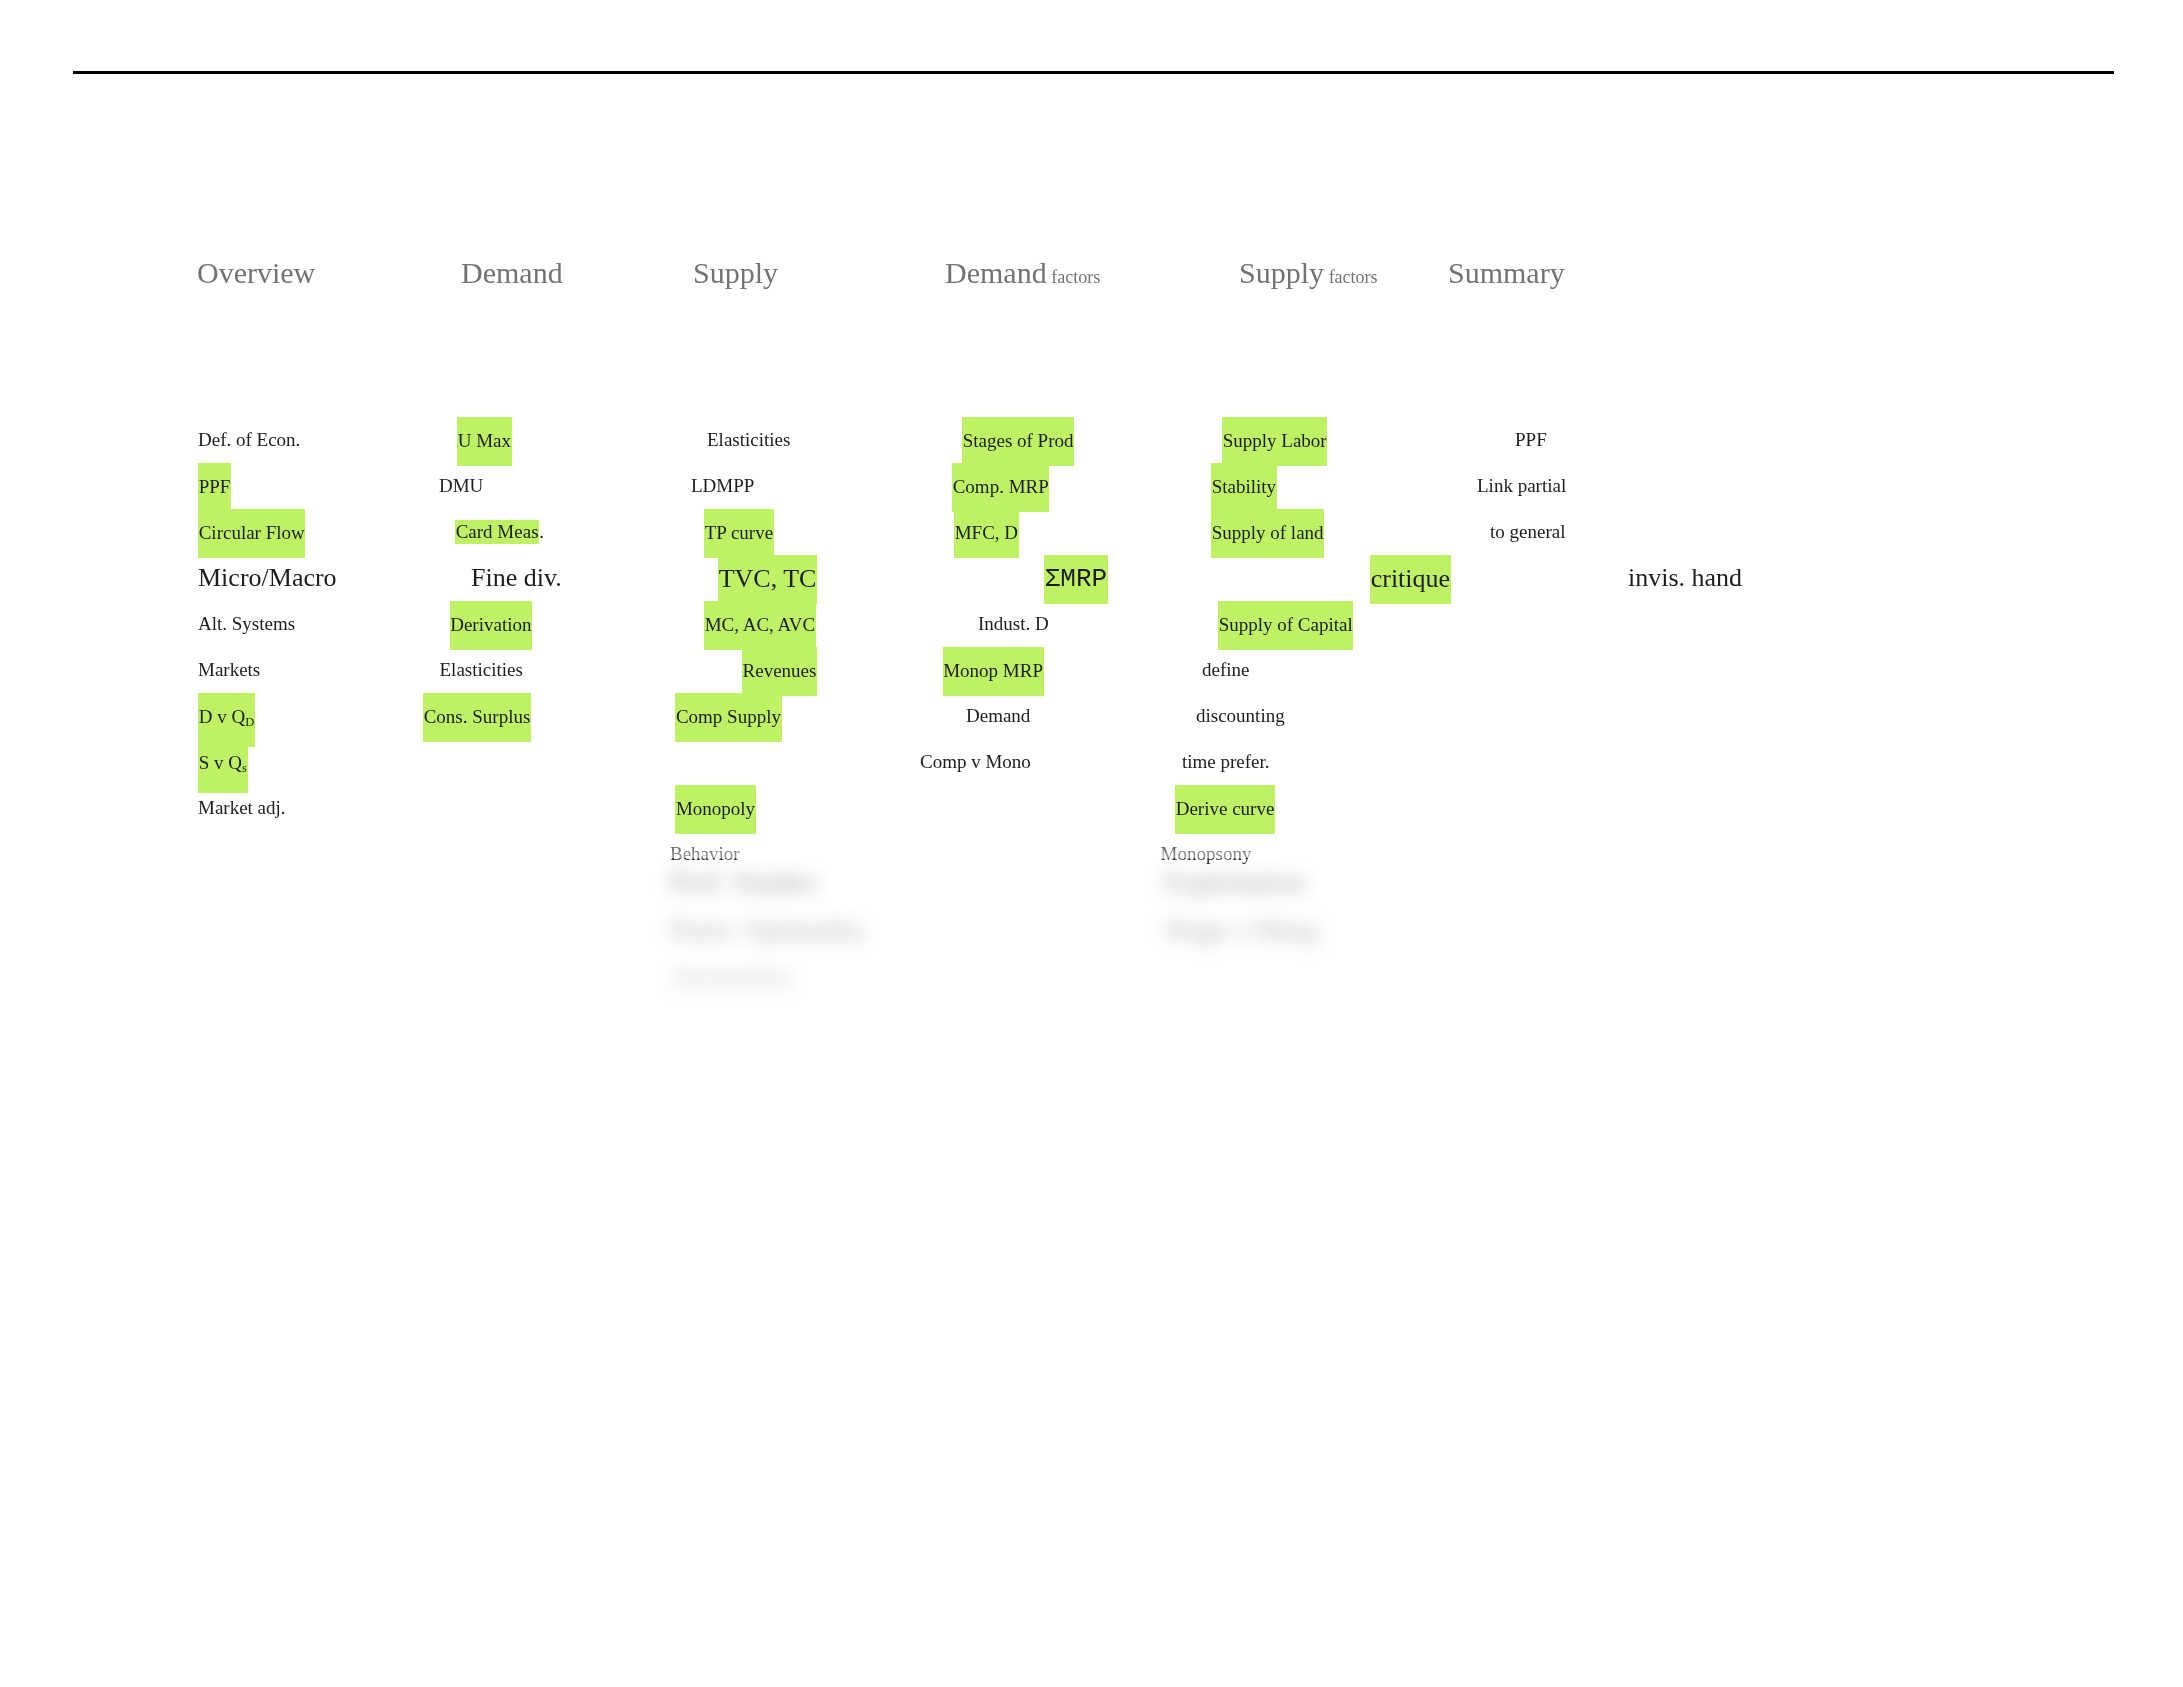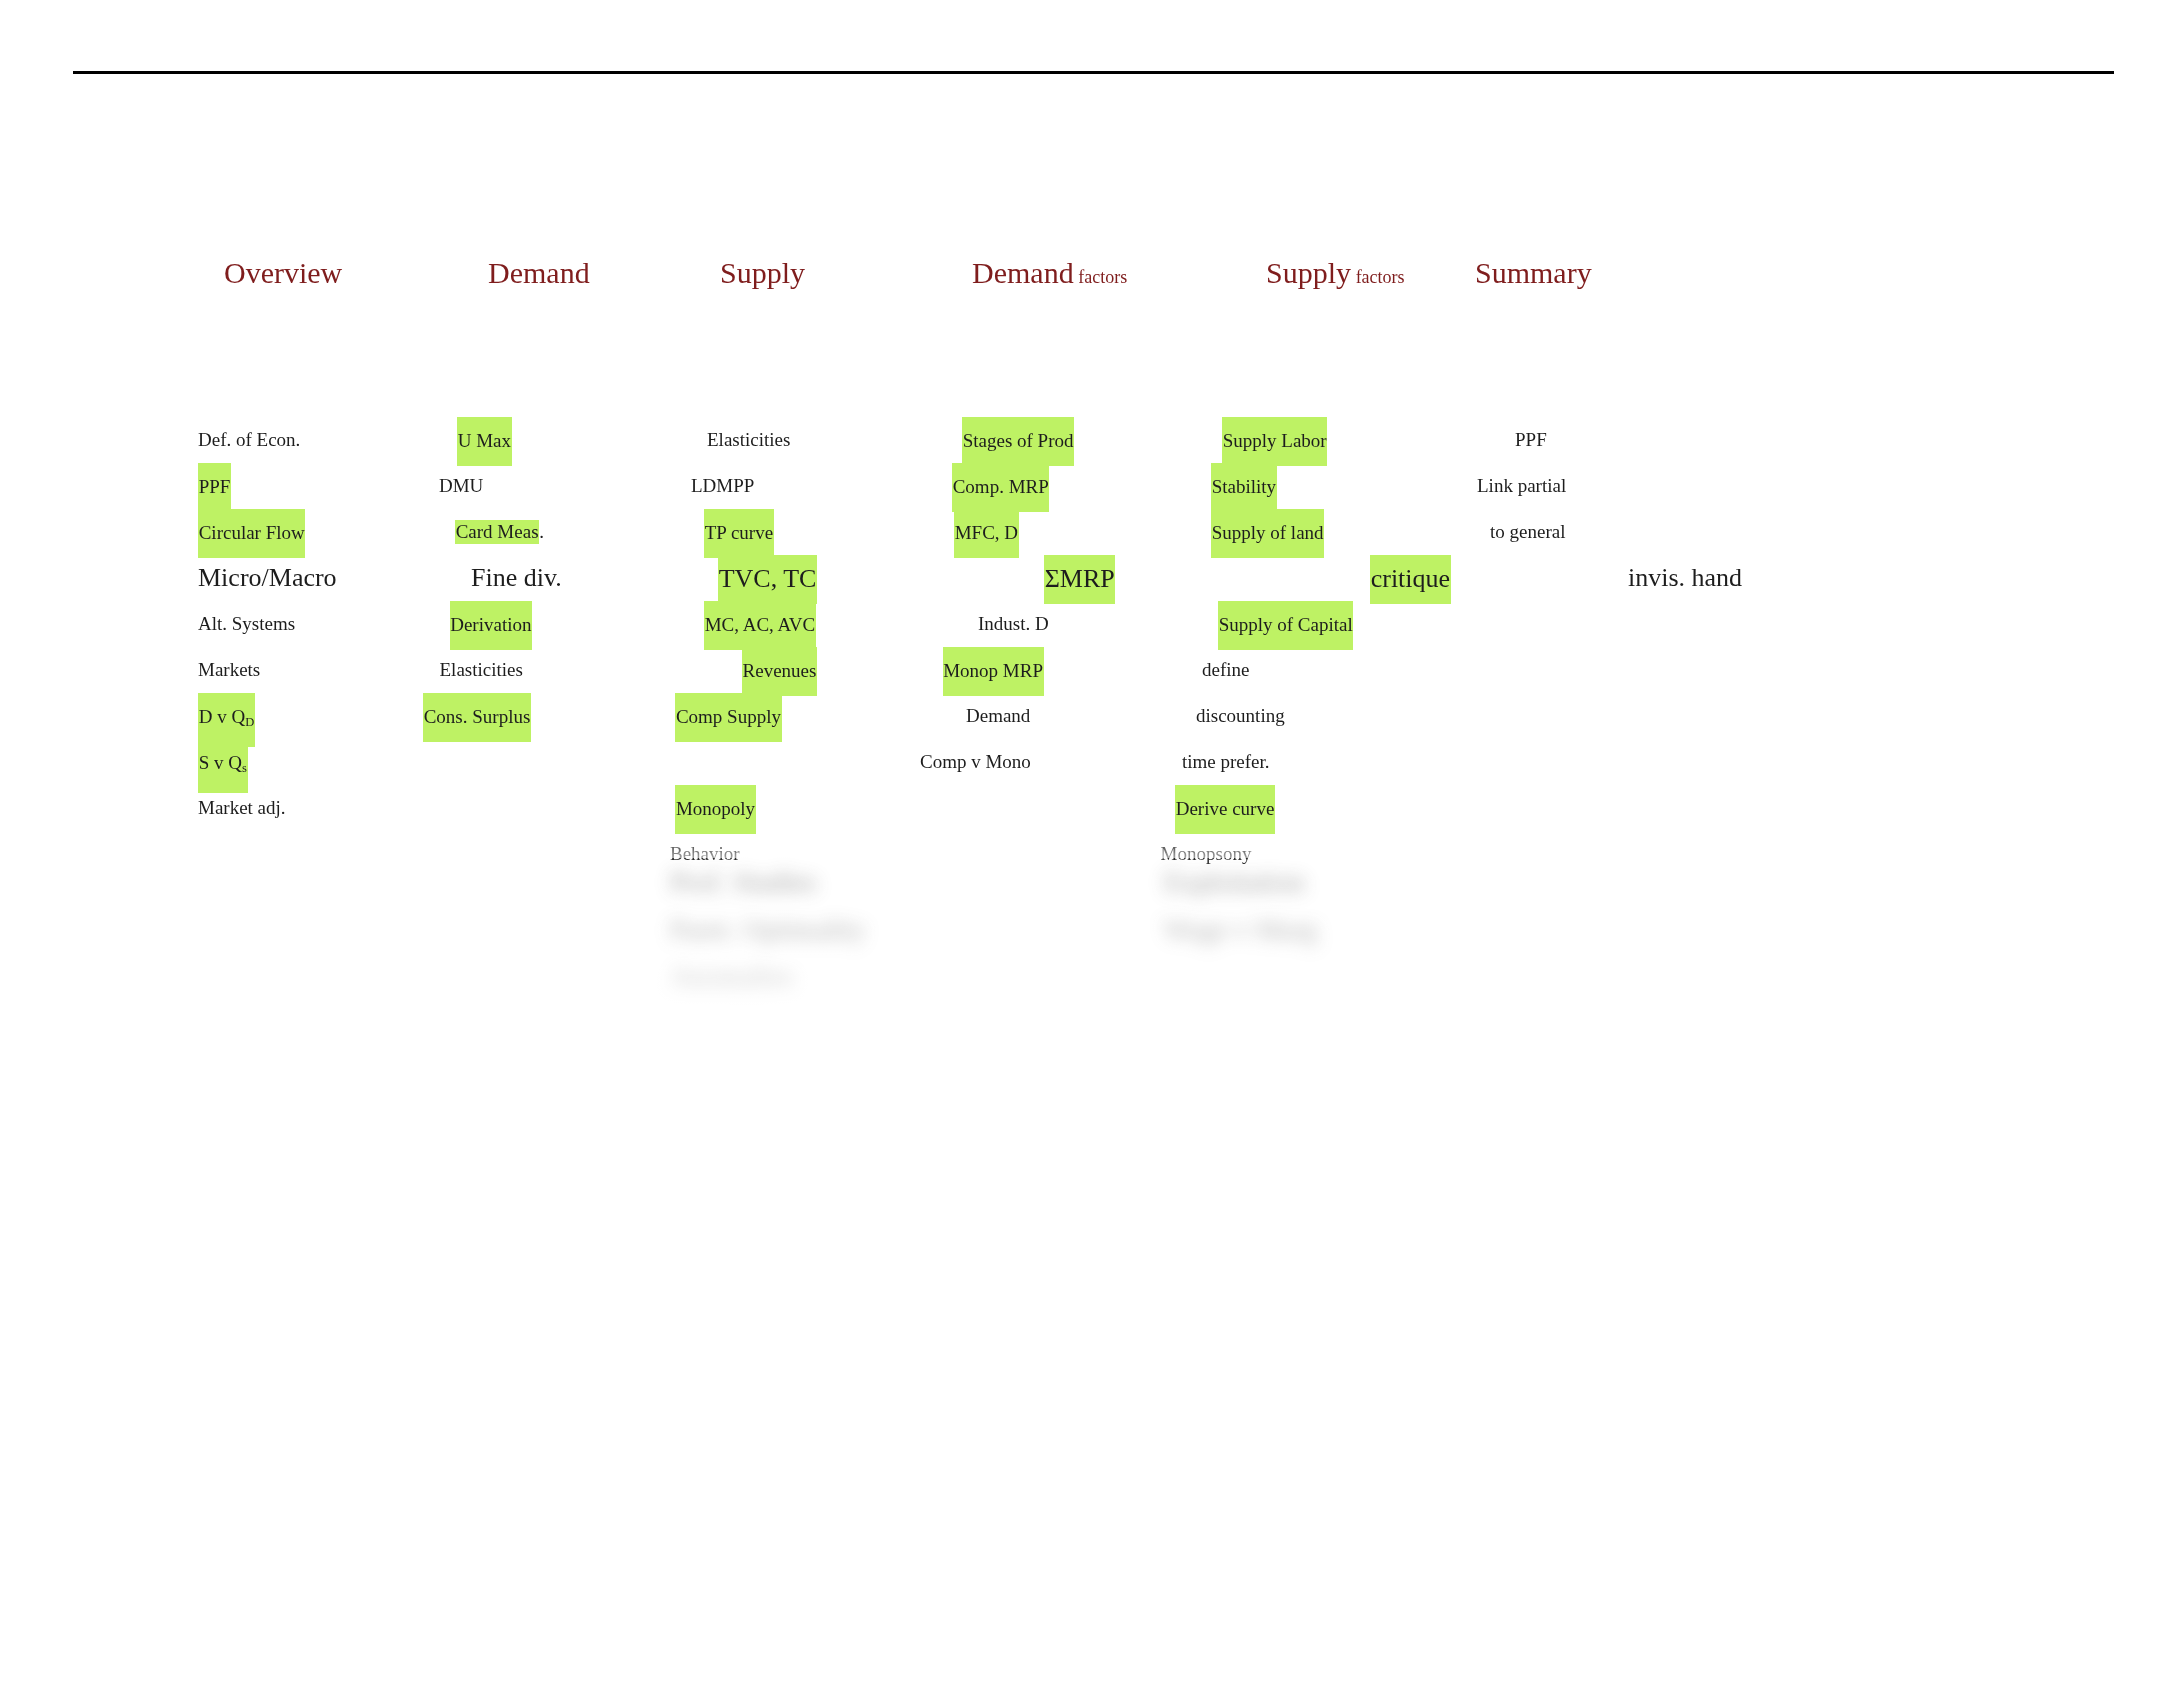--- a/index.html
+++ b/index.html
@@ -37,22 +37,21 @@
   .headers {
     position: absolute;
     left: 0; top: 0;
     width: 2183px;
   }
   .hdr {
     position: absolute;
     white-space: nowrap;
     font-size: 30px;
     line-height: 1;
-    color: #7f1d1d;
-    margin-left: 27px;
+    color: #737373;
   }
   .hdr .sub {
     font-size: 18px;
     vertical-align: baseline;
     padding-left: 4.6px;
   }
 
   
   .col {
     position: absolute;
@@ -74,21 +73,21 @@
     padding: 1.3px 0.7px 2px 0.7px;
     box-decoration-break: clone;
     -webkit-box-decoration-break: clone;
   }
 
   sub {
     font-size: 0.66em;
     vertical-align: -0.22em;
   }
 
-  .sig { font-family: Liberation Serif, serif; }
+  .sig { font-family: Liberation Mono, monospace; }
 
   
   .blurwrap {
     position: absolute;
     filter: blur(8.6px);
     opacity: 0.62;
     white-space: nowrap;
     font-size: 28.4px;
     line-height: 46px;
     color: #4a4a4a;

